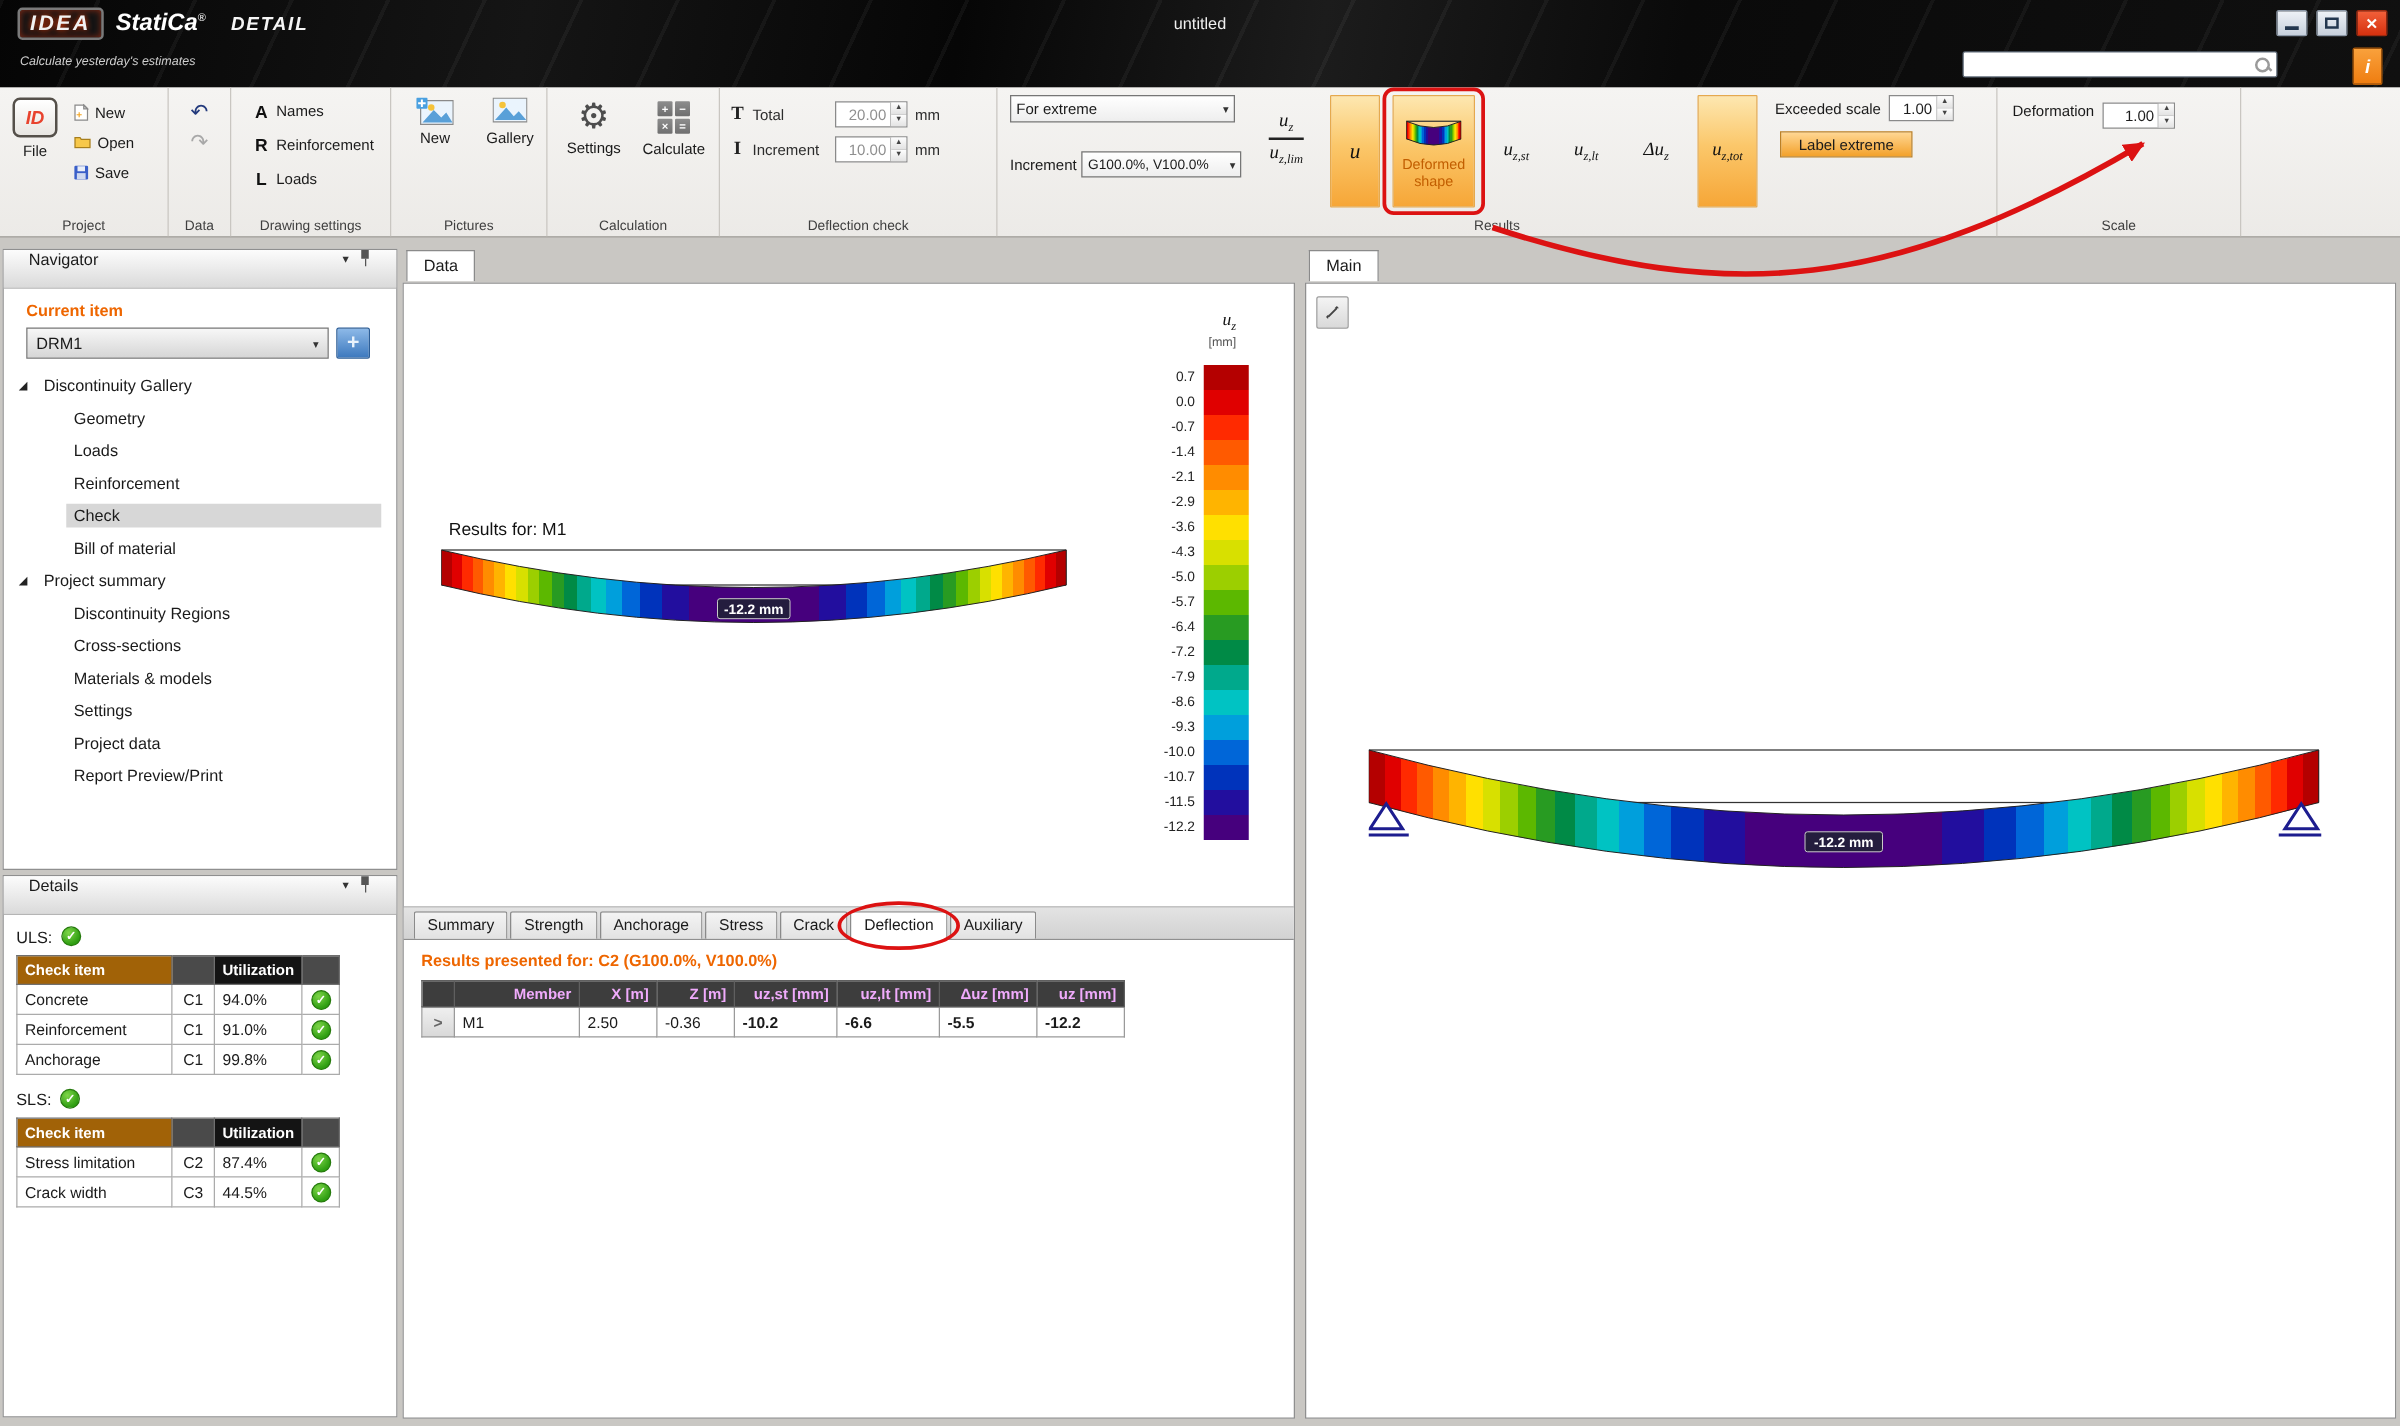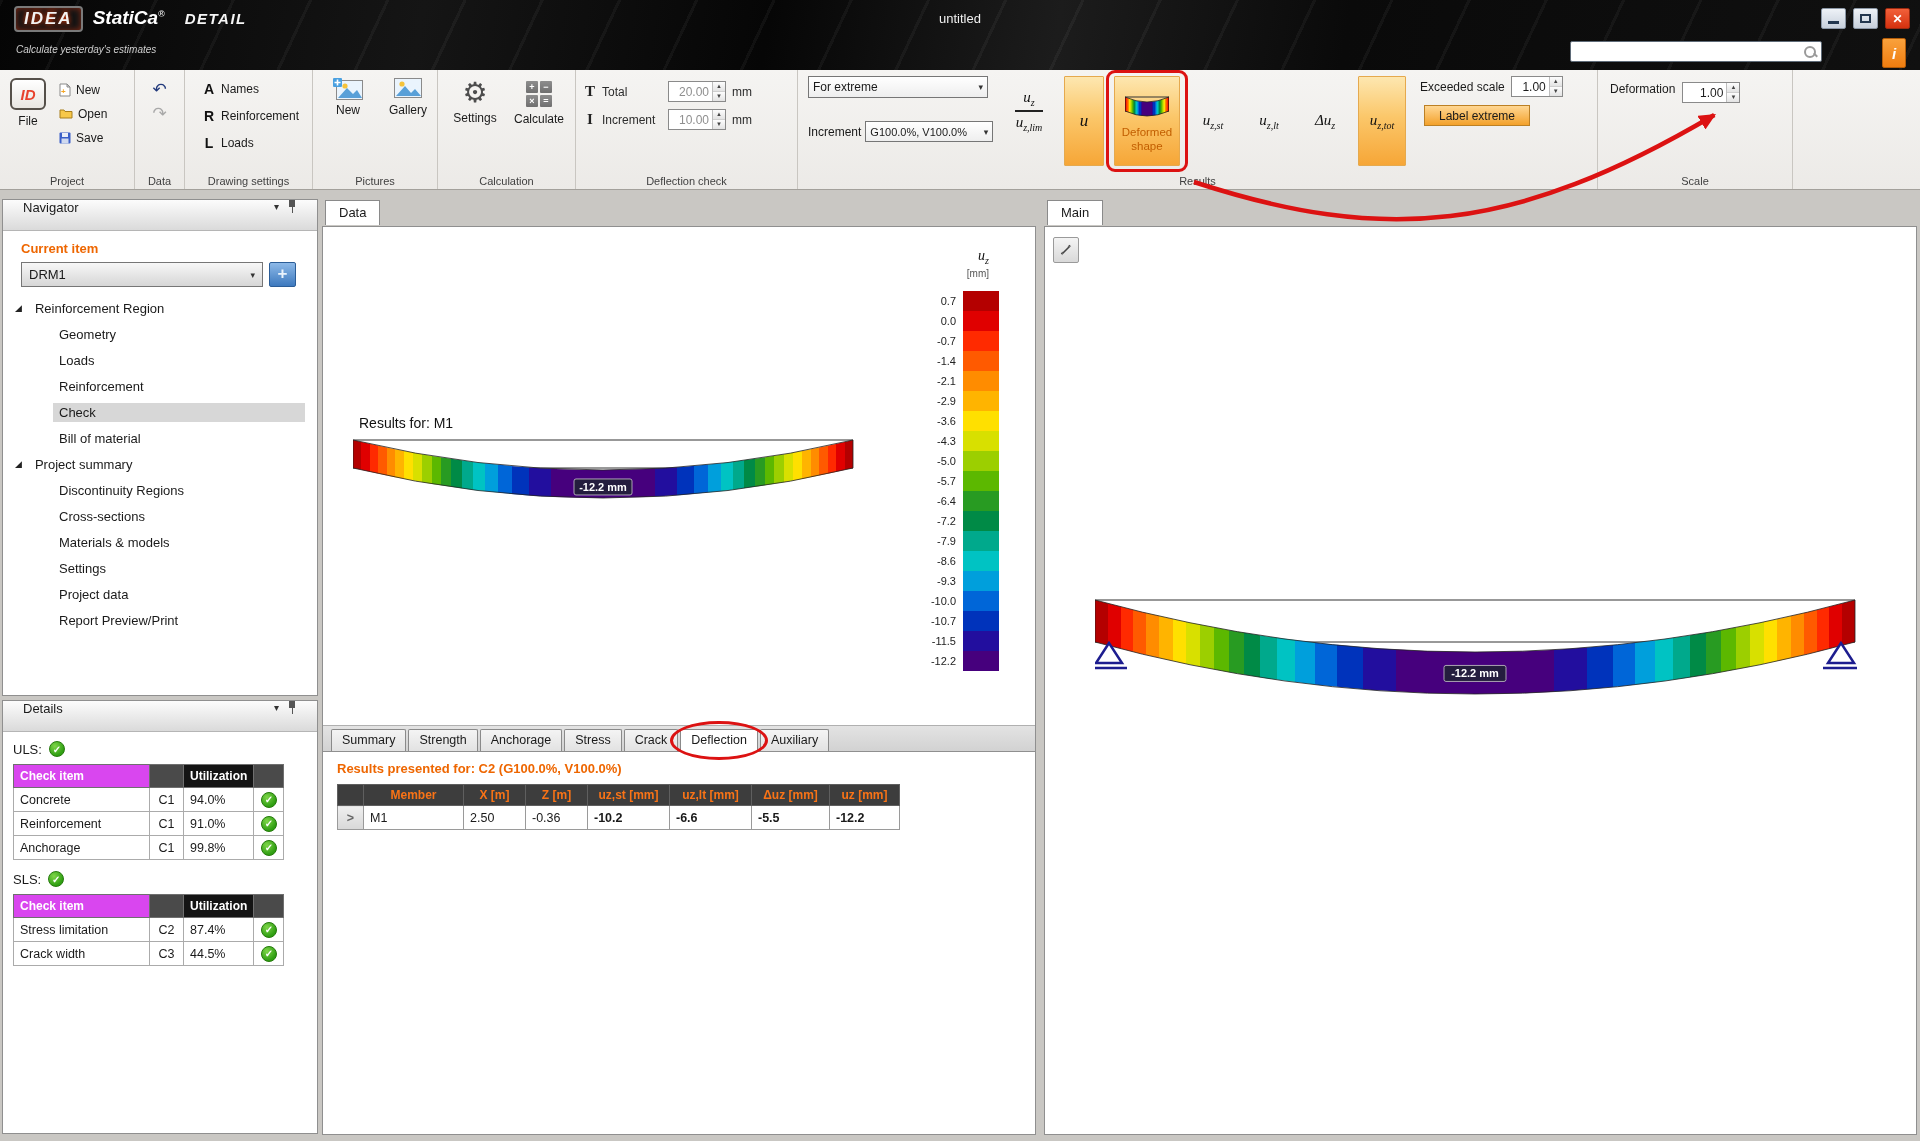--- a/index.html
+++ b/index.html
@@ -120,21 +120,21 @@
   .titem.l0{padding-left:12px;gap:7px}
   .titem.l1{padding-left:50px}
   .titem .marker{font-size:9px;color:#222}
   .titem .lbl{flex:1;margin-right:12px;padding:2px 6px}
   .titem.selected .lbl{background:#d7d7d7}
 
   .section-label{display:flex;align-items:center;gap:7px;font-size:13px;padding:9px 0 5px 10px}
   .check-circle{width:16px;height:16px;border-radius:50%;background:radial-gradient(circle at 35% 30%,#7ed648,#2f9e12 70%);border:1px solid #257a0c;color:#fff;font-size:10px;font-weight:bold;display:inline-flex;align-items:center;justify-content:center}
   table.details-tbl{border-collapse:collapse;margin:2px 0 2px 10px;font-size:12.5px}
   table.details-tbl th{font-weight:bold;color:#fff;font-size:12px;text-align:left;padding:4px 6px;border:1px solid #6f6f6f}
-  table.details-tbl th.h-item{background:#d946ef;width:136px}
+  table.details-tbl th.h-item{background:#a16207;width:124px}
   table.details-tbl th.h-blank{background:#4a4a4a;width:34px}
   table.details-tbl th.h-util{background:#141414;width:64px}
   table.details-tbl th.h-blank2{background:#4a4a4a;width:30px}
   table.details-tbl td{border:1px solid #ababab;padding:3px 6px;height:24px;background:#fff}
   table.details-tbl td.c-chk{text-align:center}
   table.details-tbl td.c-ok{text-align:center;padding:2px}
 
   .side-tabs{height:27px;position:relative;z-index:2;padding-left:3px}
   .ptab{display:inline-flex;align-items:center;background:#fff;border:1px solid #8a8a8a;border-bottom:none;padding:4px 13px 5px;font-size:13px;position:relative;top:1px;cursor:default}
   .panel-body{position:relative;border:1px solid #8f8f8f;background:#fff;height:calc(100% - 27px)}
@@ -153,21 +153,21 @@
   .legend-row{display:flex;align-items:center;justify-content:flex-end;height:20px}
   .legend-val{font-size:11px;color:#222;padding-right:7px}
   .legend-swatch{width:36px;height:20px;display:inline-block}
 
   .result-tabs{height:27px;background:linear-gradient(#e3e3e3,#d2d2d2);border-top:1px solid #b0b0b0;border-bottom:1px solid #8f8f8f;display:flex;align-items:flex-end;padding-left:8px;gap:2px}
   .rtab{border:1px solid #8a8a8a;border-bottom:none;background:linear-gradient(#f4f4f4,#e2e2e2);padding:3px 10px 4px;font-size:12.5px;border-radius:2px 2px 0 0;cursor:default}
   .rtab.active{background:#fff;position:relative;top:1px;padding-bottom:5px}
 
   .presented{color:#ee6600;font-weight:bold;font-size:13px;padding:9px 0 5px 14px}
   table.results-tbl{border-collapse:collapse;margin:3px 0 0 14px;font-size:12.5px}
-  table.results-tbl th{background:#3d3d3d;color:#f97316;font-weight:bold;font-size:12px;border:1px solid #5f5f5f;padding:3px 6px;text-align:center}
+  table.results-tbl th{background:#3d3d3d;color:#f0abfc;font-weight:bold;font-size:12px;border:1px solid #5f5f5f;padding:3px 6px;text-align:right}
   table.results-tbl th.rt-exp{width:26px}
   table.results-tbl td{border:1px solid #9a9a9a;padding:3px 6px;height:24px;text-align:left;background:#fff}
   table.results-tbl td.left{text-align:left}
   table.results-tbl td.bold{font-weight:bold}
   table.results-tbl td.rt-expc{background:linear-gradient(#efefef,#d8d8d8);color:#666;text-align:center;font-weight:bold}
   .rt-c0{width:100px}.rt-c1{width:62px}.rt-c2{width:62px}.rt-c3{width:82px}.rt-c4{width:82px}.rt-c5{width:78px}.rt-c6{width:70px}
 
   .expand-btn{position:absolute;left:8px;top:10px;width:26px;height:26px;background:linear-gradient(#f4f4f4,#d9d9d9);border:1px solid #9a9a9a;border-radius:2px;display:flex;align-items:center;justify-content:center;cursor:default}
   #beam-main{left:50px;top:372px}
 
@@ -517,21 +517,21 @@
     <div class="ci-row">
       <div class="ci-combo">
         <span>DRM1</span>
         <span class="caret">▾</span>
       </div>
       <div class="plus-btn">+</div>
     </div>
     <div class="nav-tree" id="nav-tree">
         <div class="titem l0">
           <span class="marker">◢</span>
-          <span class="lbl">Reinforcement Region</span>
+          <span class="lbl">Discontinuity Gallery</span>
         </div>
         <div class="titem l1">
           <span class="lbl">Geometry</span>
         </div>
         <div class="titem l1">
           <span class="lbl">Loads</span>
         </div>
         <div class="titem l1">
           <span class="lbl">Reinforcement</span>
         </div>

